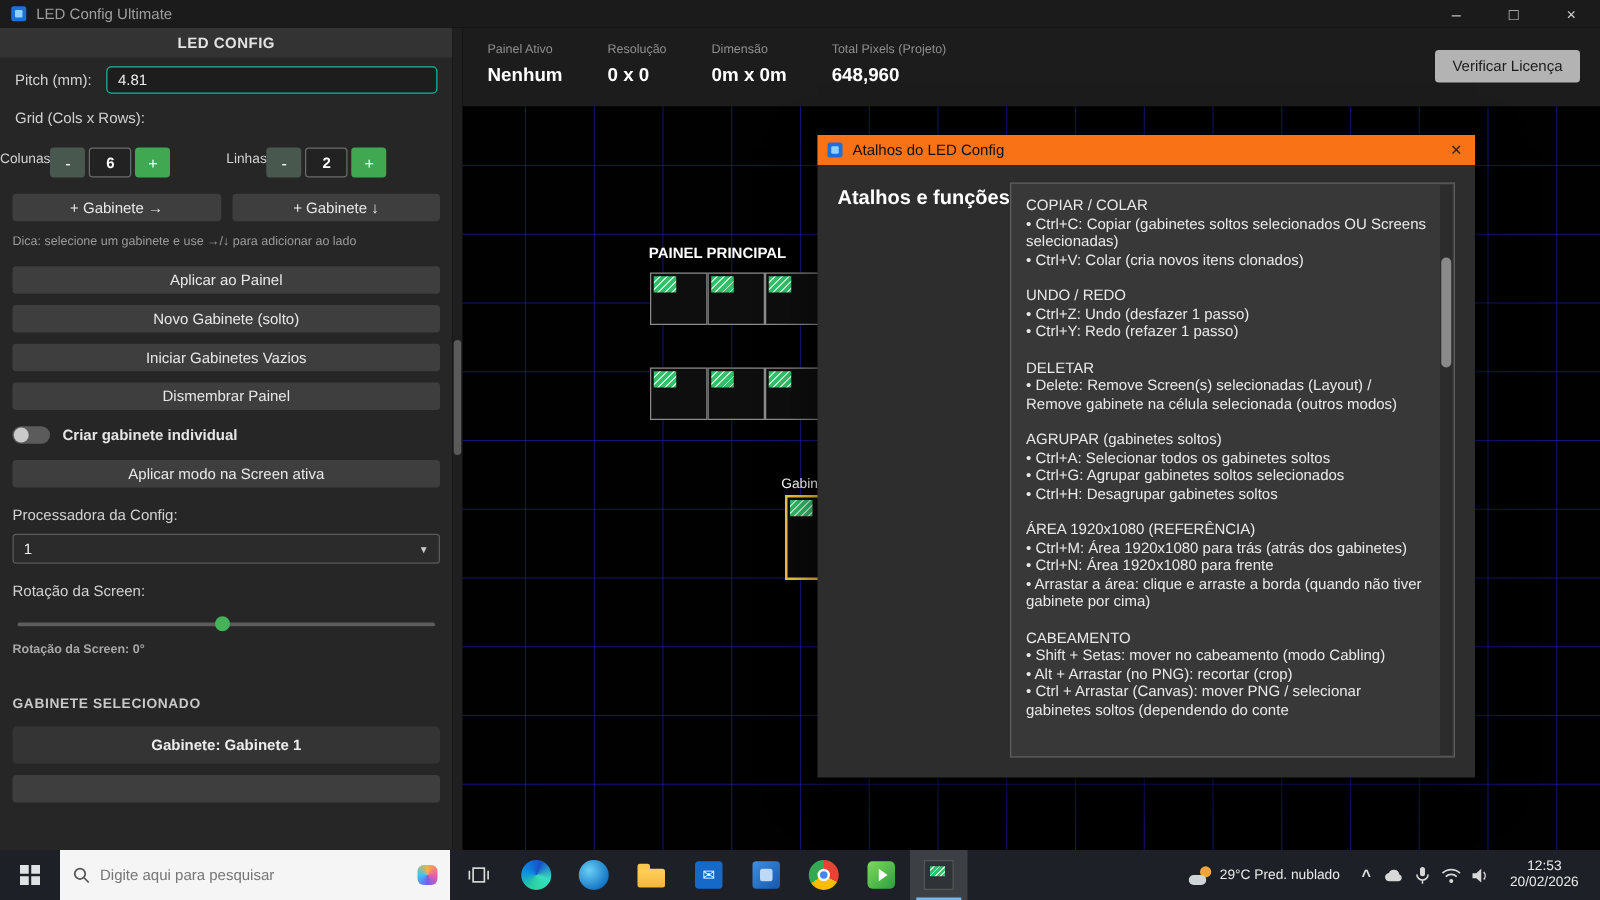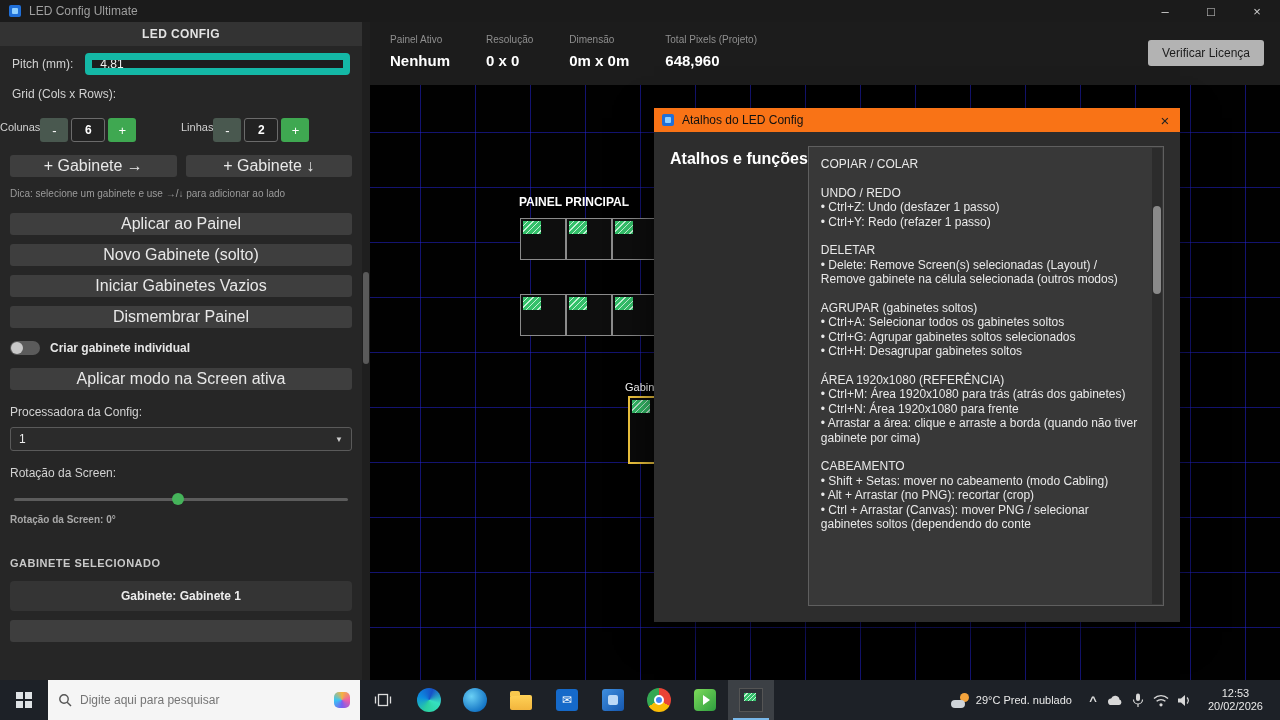--- a/index.html
+++ b/index.html
@@ -14,31 +14,31 @@
   .win-controls { margin-left:auto; display:flex; height:100%; }
   .win-btn { width:46px; display:flex; align-items:center; justify-content:center; color:#cfcfcf; font-size:13px; }
 
   
   .sidebar { position:absolute; left:0; top:22px; width:362px; bottom:40px; background:#262626; overflow:hidden; z-index:4; }
   .sb-scrollbar { position:absolute; left:362px; top:22px; width:8px; bottom:40px; background:#1f1f1f; z-index:4; }
   .sb-scrollbar .thumb { position:absolute; left:1px; width:6px; top:250px; height:92px; background:#5a5a5a; border-radius:3px; }
   .sb-header { height:24px; background:#333; color:#e3e3e3; font-size:12px; font-weight:bold; letter-spacing:.4px; display:flex; align-items:center; justify-content:center; }
   .label { color:#d2d2d2; font-size:12px; }
   .pitch-row { display:flex; align-items:center; padding:7px 12px 0 12px; }
-  .pitch-input { margin-left:12px; flex:1; height:22px; background:#1d1d1d; border:7px solid #14b8a6; border-radius:4px; color:#eee; font-size:12px; padding:0 8px; outline:none; }
+  .pitch-input { margin-left:12px; flex:1; height:22px; background:#1d1d1d; border:1px solid #14b8a6; border-radius:4px; color:#eee; font-size:12px; padding:0 8px; outline:none; }
   .grid-label { padding:12px 12px 0; }
   .grid-cols-row { display:flex; margin-top:10px; }
   .grid-col { width:50%; display:flex; flex-direction:row; align-items:center; }
   .grid-col .label { font-size:11px; }
   .stepper { display:flex; gap:3px; margin-top:7px; }
   .step-btn { width:28px; height:24px; border-radius:3px; display:flex; align-items:center; justify-content:center; color:#fff; font-size:13px; }
   .step-minus { background:#49584f; }
   .step-plus { background:#3fa851; }
   .step-value { width:34px; height:24px; background:#222; border:1px solid #6b6b6b; border-radius:3px; color:#fff; display:flex; align-items:center; justify-content:center; font-size:12px; font-weight:bold; }
-  .btn { background:#3e3e3e; color:#e8e8e8; font-size:16px; height:22px; border-radius:3px; display:flex; align-items:center; justify-content:center; cursor:default; }
+  .btn { background:#3e3e3e; color:#e8e8e8; font-size:12px; height:22px; border-radius:3px; display:flex; align-items:center; justify-content:center; cursor:default; }
   .addcab-row { display:flex; gap:9px; padding:13px 10px 0; }
   .addcab-row .btn { flex:1; }
   .hint { color:#9b9b9b; font-size:10px; padding:11px 10px 0; }
   .action-list { padding:14px 10px 0; display:flex; flex-direction:column; gap:9px; }
   .toggle-row { display:flex; align-items:center; gap:10px; padding:13px 10px 0; }
   .toggle { width:30px; height:14px; background:#5b5b5b; border-radius:7px; position:relative; }
   .toggle::after { content:""; position:absolute; left:1px; top:1px; width:12px; height:12px; border-radius:50%; background:#c9c9c9; }
   .toggle-label { color:#e6e6e6; font-size:12px; font-weight:bold; }
   .apply-mode { margin:13px 10px 0; }
   .proc-label { padding:15px 10px 0; }
@@ -298,20 +298,22 @@
       <span class="dialog-title">Atalhos do LED Config</span>
       <span class="dialog-close">×</span>
     </div>
     <div class="dialog-body">
       <div class="dialog-heading">Atalhos e funções</div>
       <div class="shortcuts-box">
         <div class="shortcuts-text">
 
             <div class="sec">
               <div class="sec-title">COPIAR / COLAR</div>
+              <div class="sec-body">• Ctrl+C: Copiar (gabinetes soltos selecionados OU Screens selecionadas)
+• Ctrl+V: Colar (cria novos itens clonados)</div>
             </div>
 
             <div class="sec">
               <div class="sec-title">UNDO / REDO</div>
               <div class="sec-body">• Ctrl+Z: Undo (desfazer 1 passo)
 • Ctrl+Y: Redo (refazer 1 passo)</div>
             </div>
 
             <div class="sec">
               <div class="sec-title">DELETAR</div>

